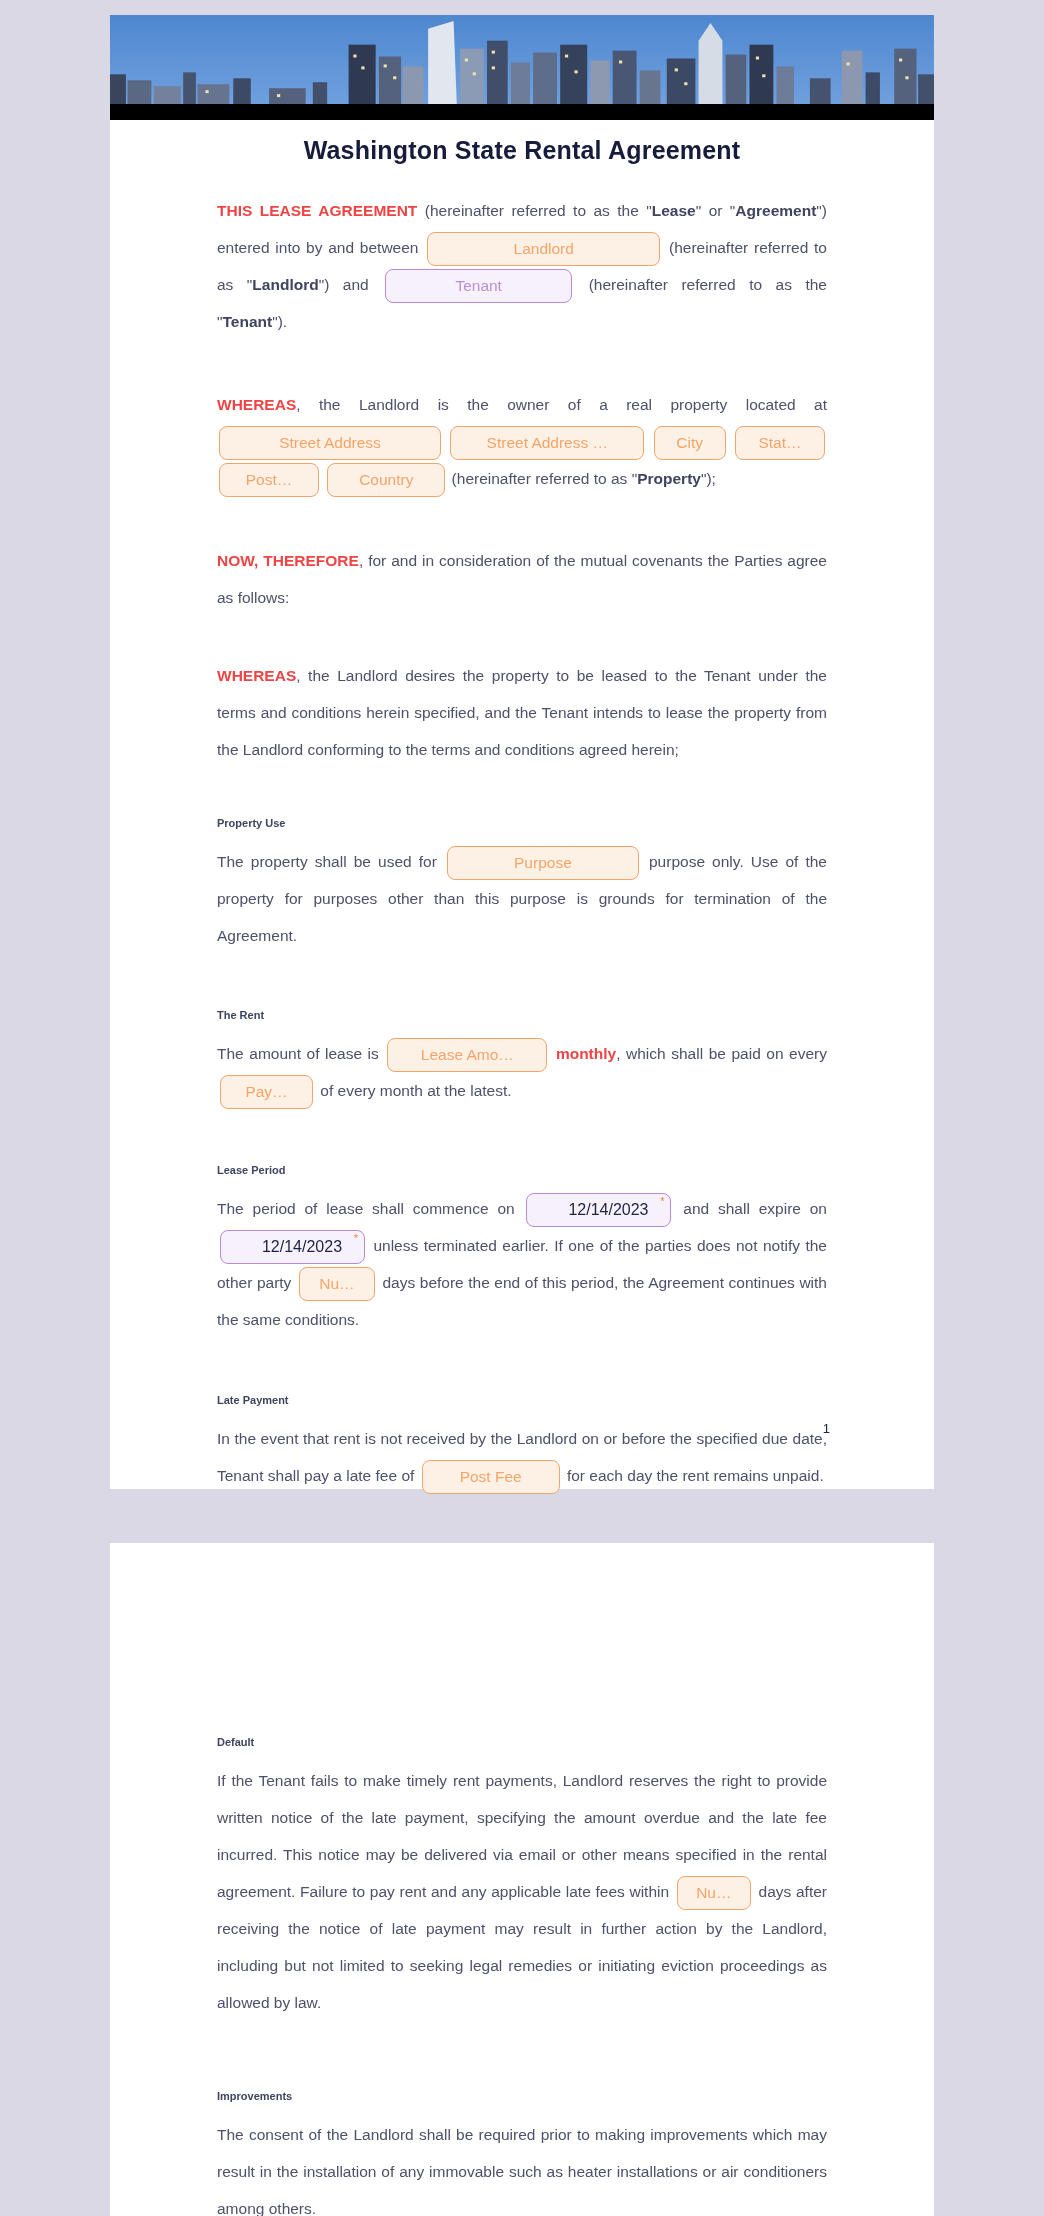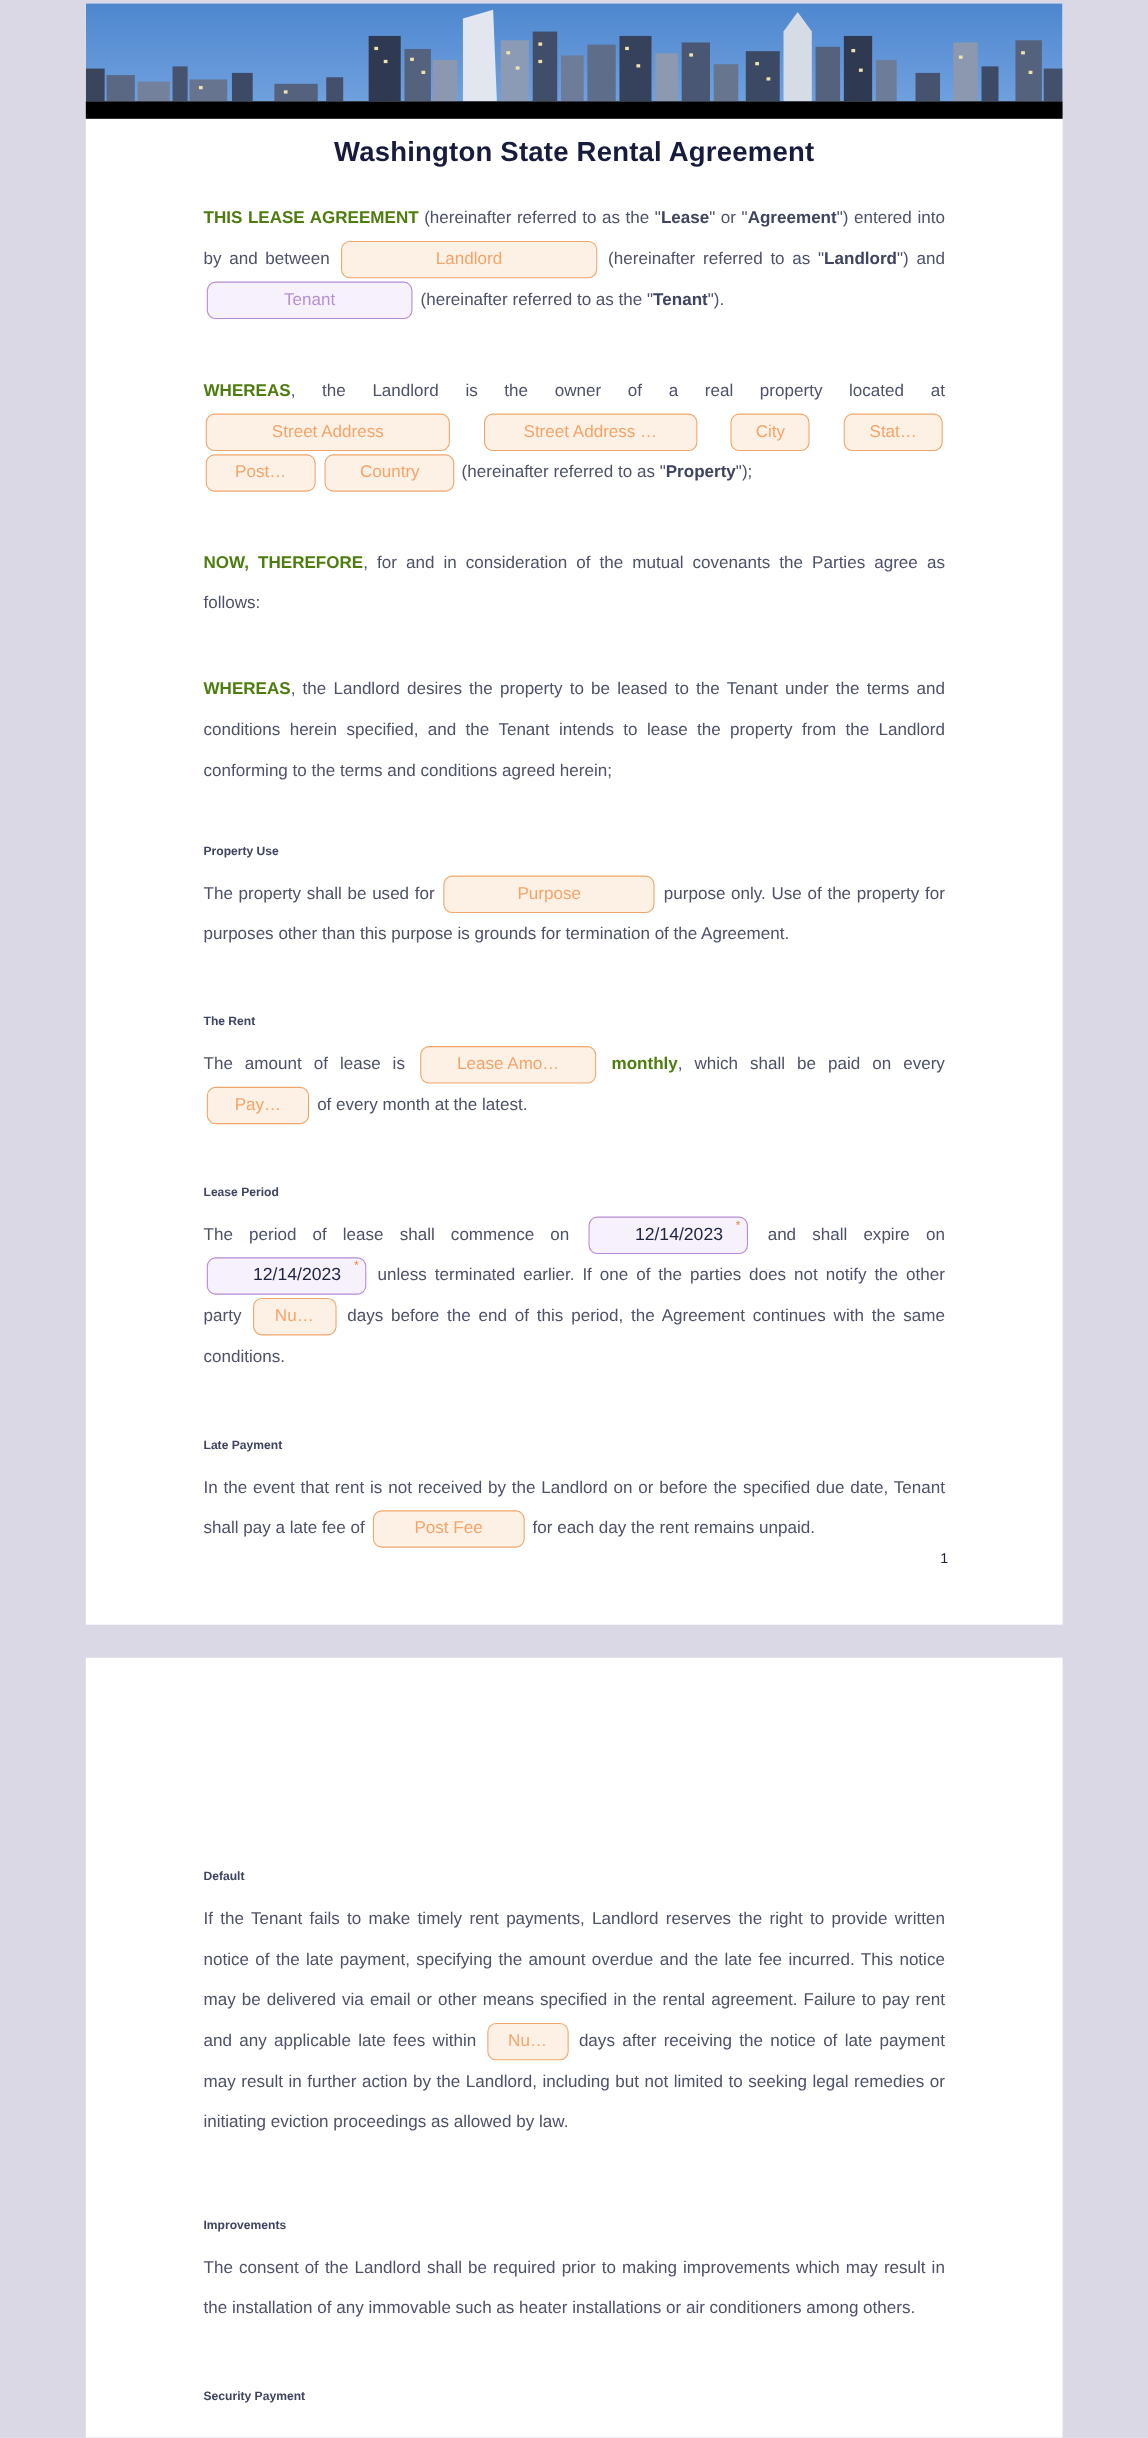--- a/index.html
+++ b/index.html
@@ -1,29 +1,29 @@
 <!DOCTYPE html>
 <html><head>
 <meta charset="utf-8">
 <style>
   html,body{margin:0;padding:0;width:1044px;height:2216px;overflow:hidden;
     background:#dad8e5;font-family:"Liberation Sans",sans-serif;}
   .canvas{width:1044px;padding-top:3px;box-sizing:border-box;}
-  .page{width:888px;margin:0 auto;background:#ffffff;box-sizing:border-box;position:relative;}
+  .page{width:824px;margin:12px auto;background:#ffffff;box-sizing:border-box;position:relative;}
   .page1{height:1474px;}
   .page-gap{height:30px;}
   .page2{min-height:708px;padding:189px 107px 40px 107px;}
   .header-img{display:block;width:100%;height:89px;}
   .header-bar{height:16px;background:#000000;}
   .content{padding:0 107px;}
   h1{font-size:25px;font-weight:700;color:#171c3c;text-align:center;
      margin:14px 0 0 0;line-height:32px;letter-spacing:.2px;}
   p.para{font-size:15.5px;line-height:37px;color:#4d5169;text-align:justify;
      margin:10px 0 0 0;}
-  p.para b{color:#4d7c0f;}
+  p.para b{color:#ef4444;}
   .bi{font-weight:700;color:#3f4460;}
   h2.sec{font-size:11px;font-weight:700;color:#3f4460;margin:45px 0 0 0;
      line-height:20px;text-underline-offset:3px;}
   .field{display:inline-block;box-sizing:border-box;height:34px;line-height:31px;
      border-radius:8px;text-align:center;vertical-align:middle;margin:0 3px;
      font-size:15.5px;white-space:nowrap;overflow:hidden;position:relative;}
   .f-orange{background:#fdf1e5;border:1.5px solid #f2a56a;color:#f5a469;}
   .f-purple{background:#f7f1fb;border:1.5px solid #b78ad8;color:#b990d6;}
   .f-date{background:#f7f1fb;border:1.5px solid #b78ad8;color:#1d2342;font-size:16px;padding-left:19px;}
   .f-date .req{position:absolute;top:2px;right:6px;font-size:11px;color:#f4813f;line-height:11px;}

